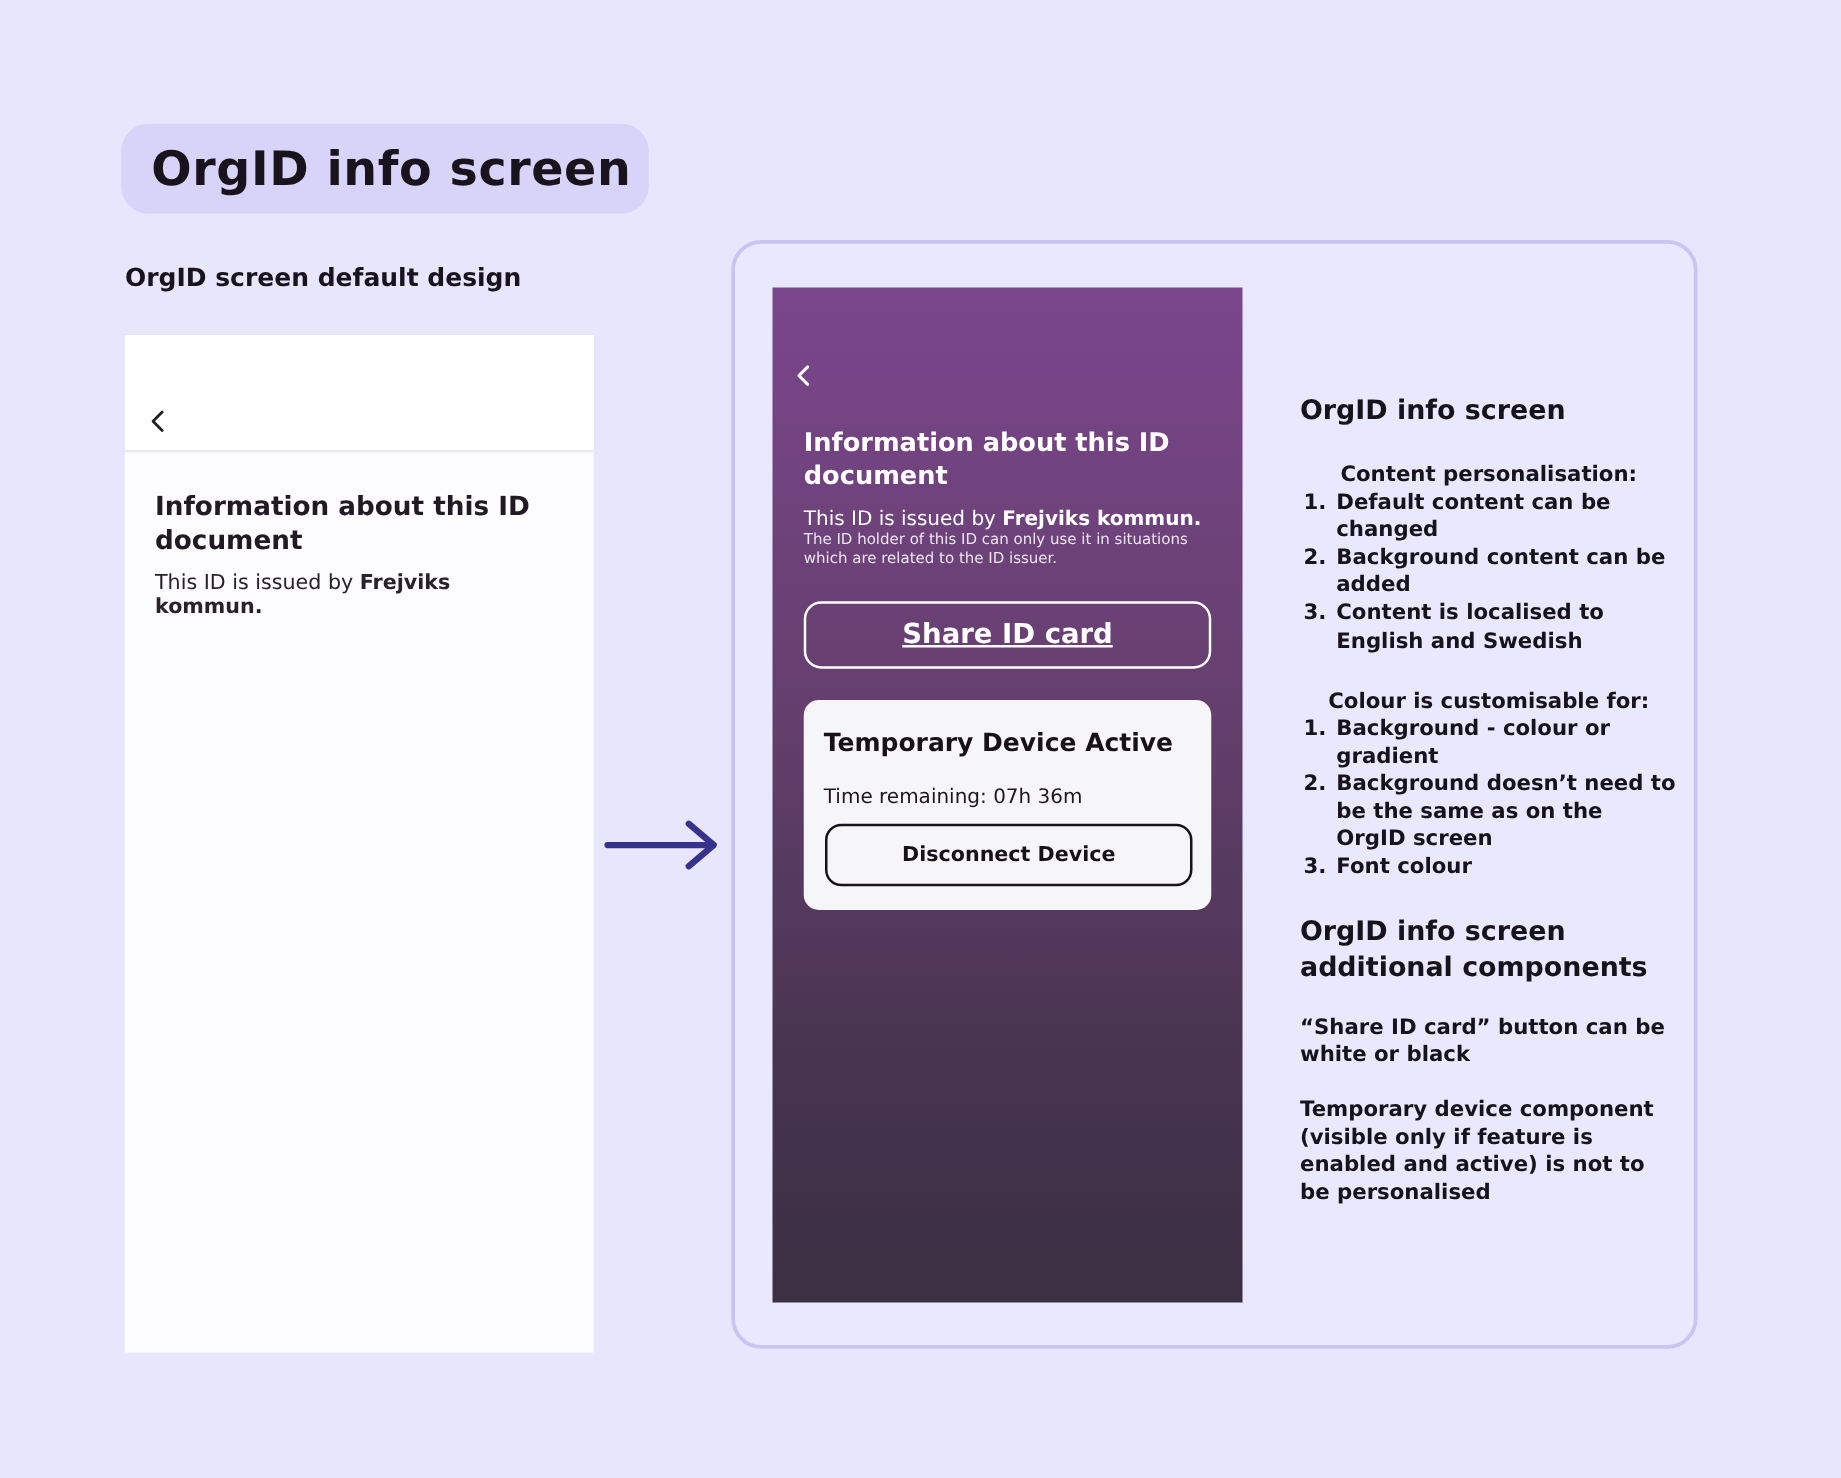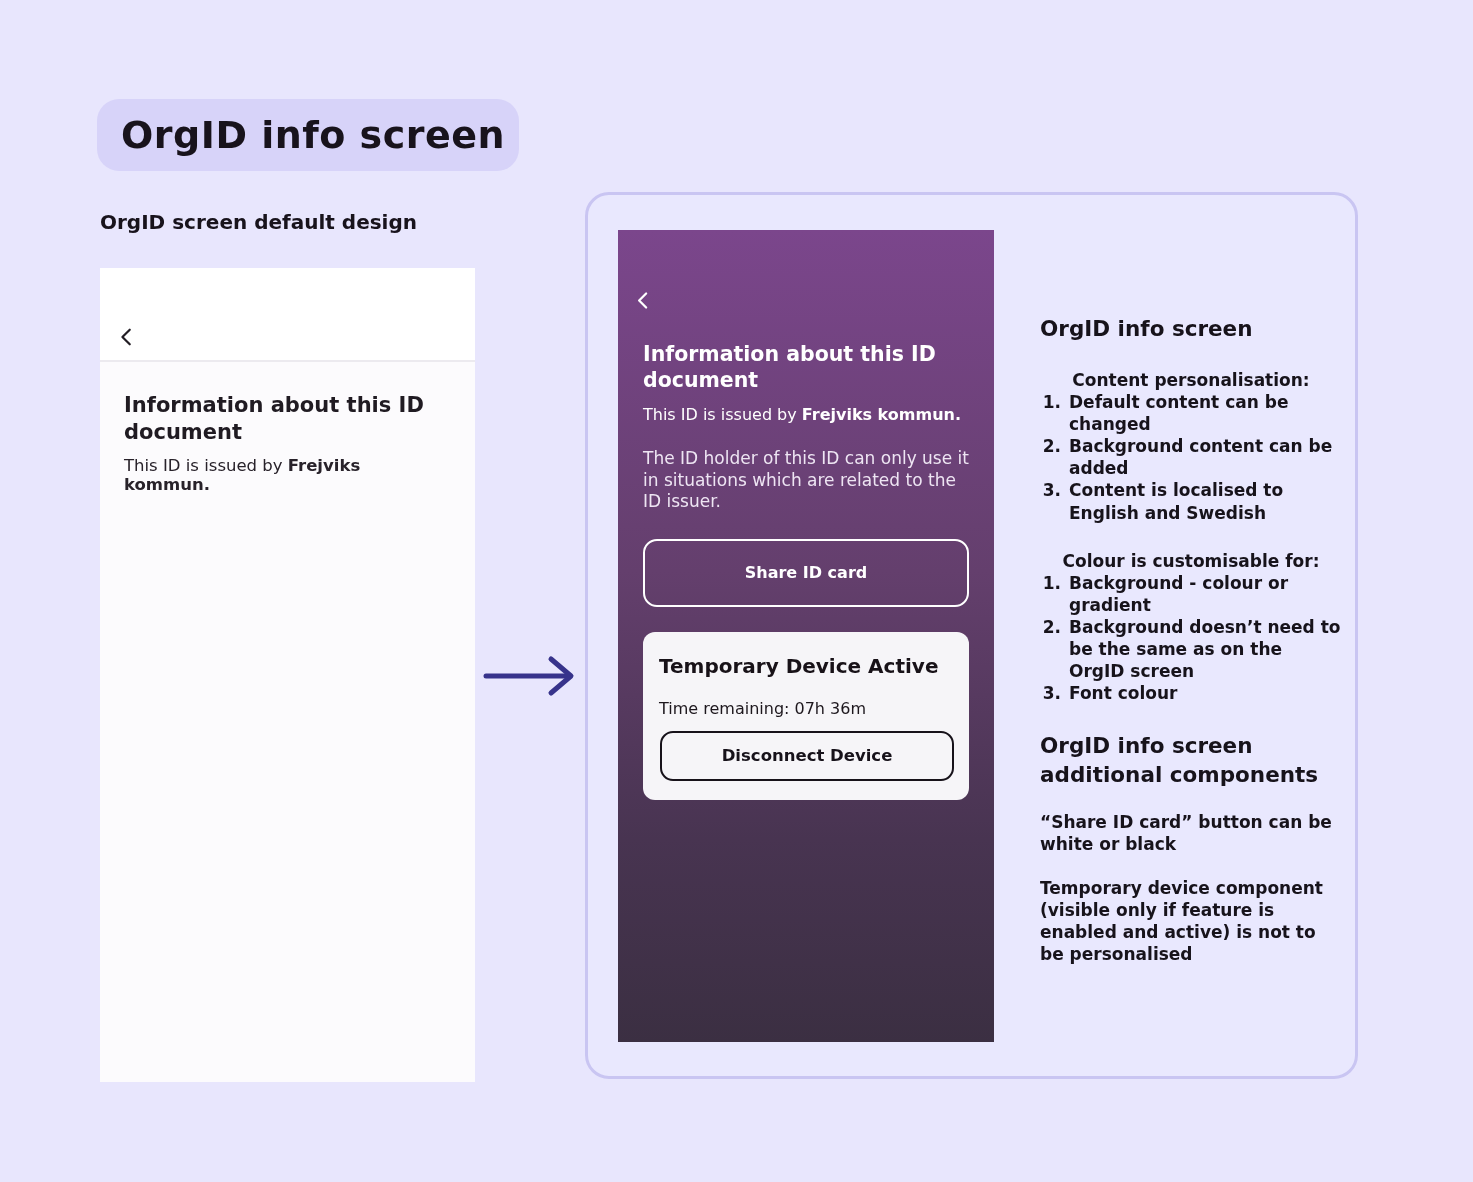--- a/index.html
+++ b/index.html
@@ -35,24 +35,24 @@
   .panel{position:absolute;left:585px;top:192px;width:773px;height:887px;border:3px solid var(--panel_border);
     border-radius:24px;background:#e9e8fe;}
 
   
   .phone-dark{position:absolute;left:618px;top:230px;width:376px;height:812px;color:#fff;
     background:linear-gradient(180deg,var(--grad_top) 0%,var(--grad_mid1) 42%,var(--grad_mid2) 75%,var(--grad_bottom) 100%);}
   .phone-dark .back{position:absolute;left:15px;top:60px;color:#fff;cursor:pointer;}
   .phone-dark .content{padding:112px 25px 0 25px;}
   .phone-dark h2{font-size:20.5px;line-height:1.25;font-weight:700;max-width:320px;}
   .phone-dark .issued{margin-top:12px;font-size:16px;}
-  .phone-dark .holder-note{margin-top:24px;font-size:17px;line-height:1.27;color:#eee5f3;max-width:330px;}
-  .share-btn{margin-top:26px;width:326px;height:68px;border:2px solid #ffffff;border-radius:14px;
-    background:transparent;color:#fff;font-family:inherit;font-size:16px;font-weight:700;cursor:pointer;
-    display:flex;align-items:center;justify-content:center;}
+  .phone-dark .holder-note{font-size:12px;line-height:1.27;color:#eee5f3;max-width:330px;}
+  .share-btn{margin-top:26px;width:326px;height:54px;border:2px solid #ffffff;border-radius:14px;
+    background:transparent;color:#fff;font-family:inherit;font-size:22px;font-weight:700;cursor:pointer;
+    display:flex;align-items:center;justify-content:center;text-decoration:underline;}
   .temp-card{margin-top:25px;width:326px;height:168px;background:var(--card_bg);border-radius:12px;
     color:#181218;padding:22px 16px 0 16px;}
   .temp-card h3{font-size:20px;font-weight:700;}
   .temp-card .time{margin-top:21px;font-size:16px;font-weight:400;color:#1d171d;}
   .disc-btn{margin-top:13px;width:294px;height:50px;border:2px solid #17121a;border-radius:13px;
     background:transparent;color:#17121a;font-family:inherit;font-size:16.5px;font-weight:700;cursor:pointer;
     display:flex;align-items:center;justify-content:center;margin-left:1px;}
 
   
   .notes{position:absolute;left:1040px;top:315px;width:302px;font-size:17px;line-height:1.3;color:#17131b;}

